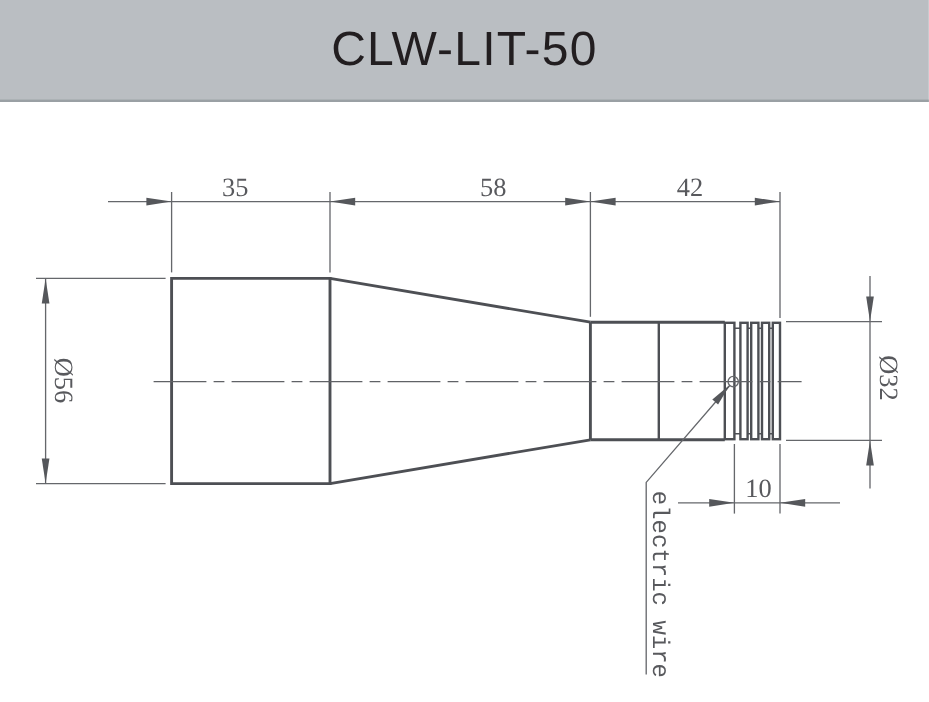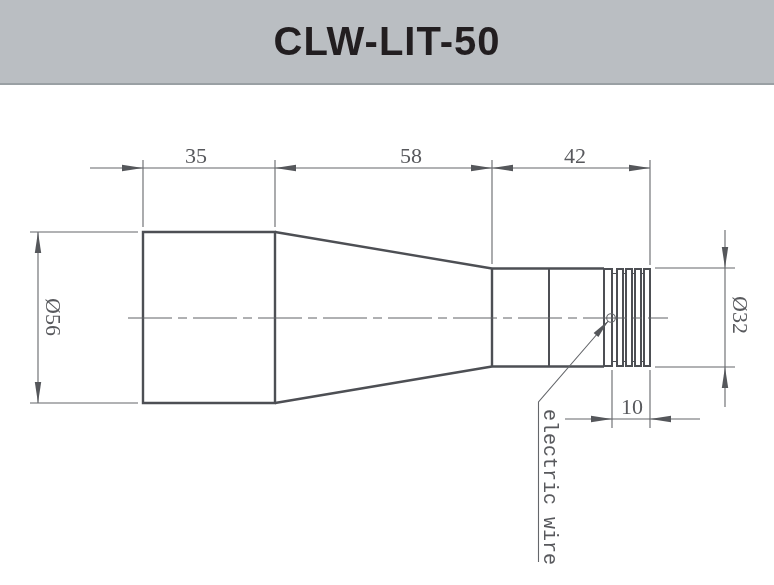--- a/index.html
+++ b/index.html
@@ -7,21 +7,21 @@
     width:774px;height:585px;position:relative;background:#ffffff;
     font-family:"Liberation Sans", sans-serif;overflow:hidden;
   }
   .header{
     position:absolute;left:0;top:0;width:774px;height:83px;
     background:#babec2;border-bottom:2px solid #9aa0a4;
     display:flex;align-items:center;justify-content:center;
   }
   .header .title{
     font-family:"Liberation Sans", sans-serif;
-    font-size:40px;font-weight:bold;color:#221e20;letter-spacing:1px;
+    font-size:40px;font-weight:normal;color:#221e20;letter-spacing:1px;
   }
   svg.drawing{position:absolute;left:0;top:0;}
   .part{stroke:#4d4f54;stroke-width:2.4;fill:none;}
   .part-thin{stroke:#4d4f54;stroke-width:2;fill:none;}
   .valley{stroke:#4d4f54;stroke-width:1.2;fill:none;}
   .dim{stroke:#65676b;stroke-width:1.1;fill:none;}
   .center{stroke:#606266;stroke-width:1;fill:none;stroke-dasharray:44 6 9 6;}
   .arrow{fill:#55575b;stroke:none;}
   .dimtext{
     font-family:"Liberation Serif", serif;

